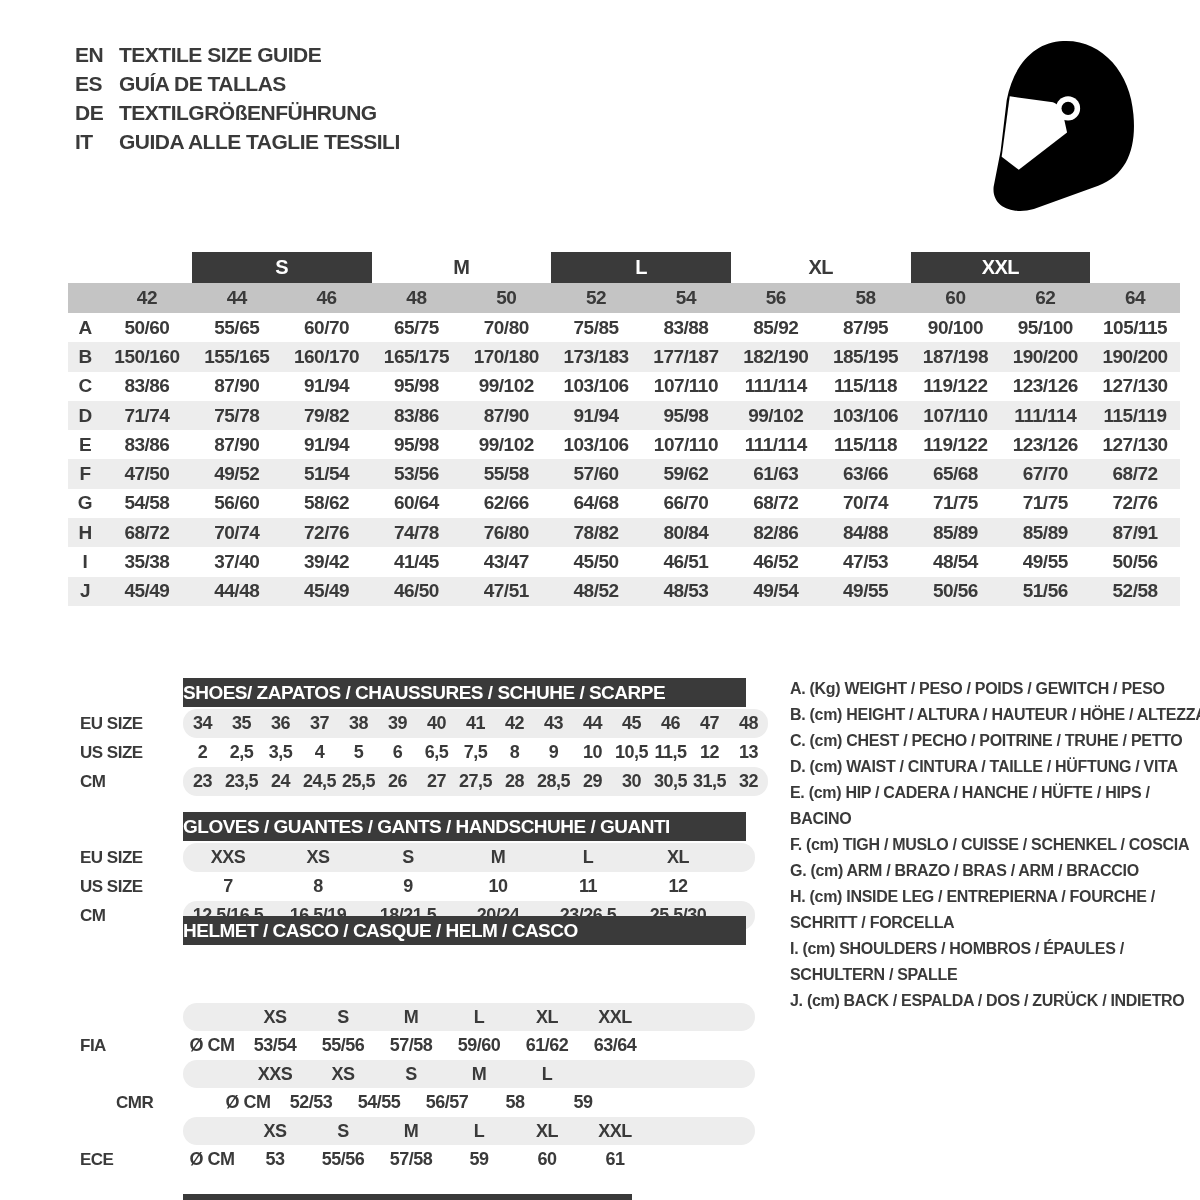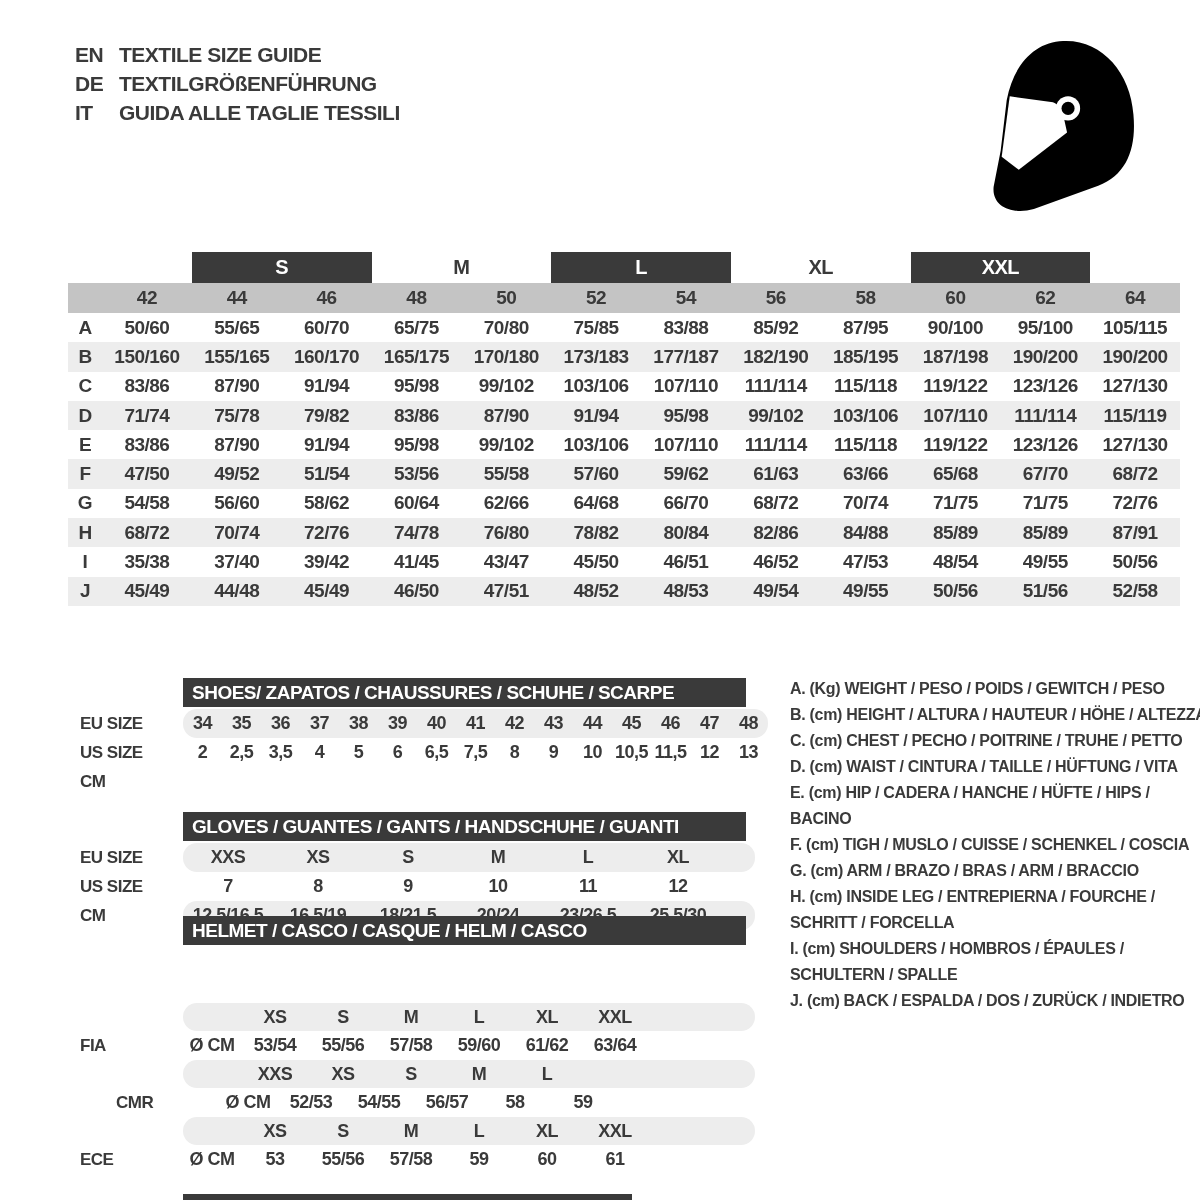--- a/index.html
+++ b/index.html
@@ -20,41 +20,45 @@
   .t-grid{display:grid;grid-template-columns:34px repeat(12,1fr);}
   #size-header{height:31px;}
   .sizebox{background:var(--dark);color:#fff;display:flex;align-items:center;justify-content:center;font-size:20px;}
   .sizetext{display:flex;align-items:center;justify-content:center;font-size:20px;}
   #size-band{height:30px;background:var(--band);font-size:19px;}
   .trow{height:29.3px;font-size:19px;}
   .trow.alt{background:var(--stripe);}
   .cell{display:flex;align-items:center;justify-content:center;white-space:nowrap;}
   
   .bar{left:183px;width:563px;height:29px;background:var(--dark);color:#fff;
-       font-size:19px;display:flex;align-items:center;padding-left:9px;box-sizing:border-box;white-space:nowrap;}
+       font-size:19px;display:flex;align-items:center;padding-left:0;box-sizing:border-box;white-space:nowrap;}
   .sec-label{left:80px;font-size:17px;white-space:nowrap;display:flex;align-items:center;height:100%;}
   .stripe{left:183px;display:grid;align-items:center;font-size:18px;height:100%;}
   .stripe.gray{background:var(--stripe);border-radius:14px;}
   .shoes-grid{width:585px;grid-template-columns:repeat(15,1fr);}
   .gloves-grid{width:572px;grid-template-columns:repeat(6,90px) 1fr;}
   .helmet-grid{width:572px;grid-template-columns:58px repeat(6,68px) 1fr;}
   .sec-row{left:0;width:100%;}
   
   #legend{left:790px;top:676px;width:420px;font-size:16px;line-height:26px;letter-spacing:-0.3px;}
   
   #cutoff-bar{left:183px;top:1194px;width:449px;height:6px;background:var(--dark);}
   :root{--dark:#3a3a3a;--band:#c4c4c4;--stripe:#ededed;}
 </style>
 </head>
 <body>
 
 <div id="lang-header" class="abs">
     <div class="lang-row">
       <span class="lang-code">EN</span>
       <span class="lang-title">TEXTILE SIZE GUIDE</span>
+    </div>
+    <div class="lang-row">
+      <span class="lang-code">ES</span>
+      <span class="lang-title">GUÍA DE TALLAS</span>
     </div>
     <div class="lang-row">
       <span class="lang-code">DE</span>
       <span class="lang-title">TEXTILGRÖßENFÜHRUNG</span>
     </div>
     <div class="lang-row">
       <span class="lang-code">IT</span>
       <span class="lang-title">GUIDA ALLE TAGLIE TESSILI</span>
     </div>
   </div>
@@ -282,20 +286,37 @@
         <div class="cell">9</div>
         <div class="cell">10</div>
         <div class="cell">10,5</div>
         <div class="cell">11,5</div>
         <div class="cell">12</div>
         <div class="cell">13</div>
       </div>
     </div>
     <div class="abs sec-row" style="top: 767px; height: 29px;">
       <span class="abs sec-label">CM</span>
+      <div class="abs stripe shoes-grid gray">
+        <div class="cell">23</div>
+        <div class="cell">23,5</div>
+        <div class="cell">24</div>
+        <div class="cell">24,5</div>
+        <div class="cell">25,5</div>
+        <div class="cell">26</div>
+        <div class="cell">27</div>
+        <div class="cell">27,5</div>
+        <div class="cell">28</div>
+        <div class="cell">28,5</div>
+        <div class="cell">29</div>
+        <div class="cell">30</div>
+        <div class="cell">30,5</div>
+        <div class="cell">31,5</div>
+        <div class="cell">32</div>
+      </div>
     </div>
   </div>
 
 <div id="gloves-bar" class="abs bar" style="top:812px">
   <span>GLOVES / GUANTES / GANTS / HANDSCHUHE / GUANTI</span>
 </div>
 <div id="gloves-rows">
     <div class="abs sec-row" style="top: 843px; height: 29px;">
       <span class="abs sec-label">EU SIZE</span>
       <div class="abs stripe gloves-grid gray">

